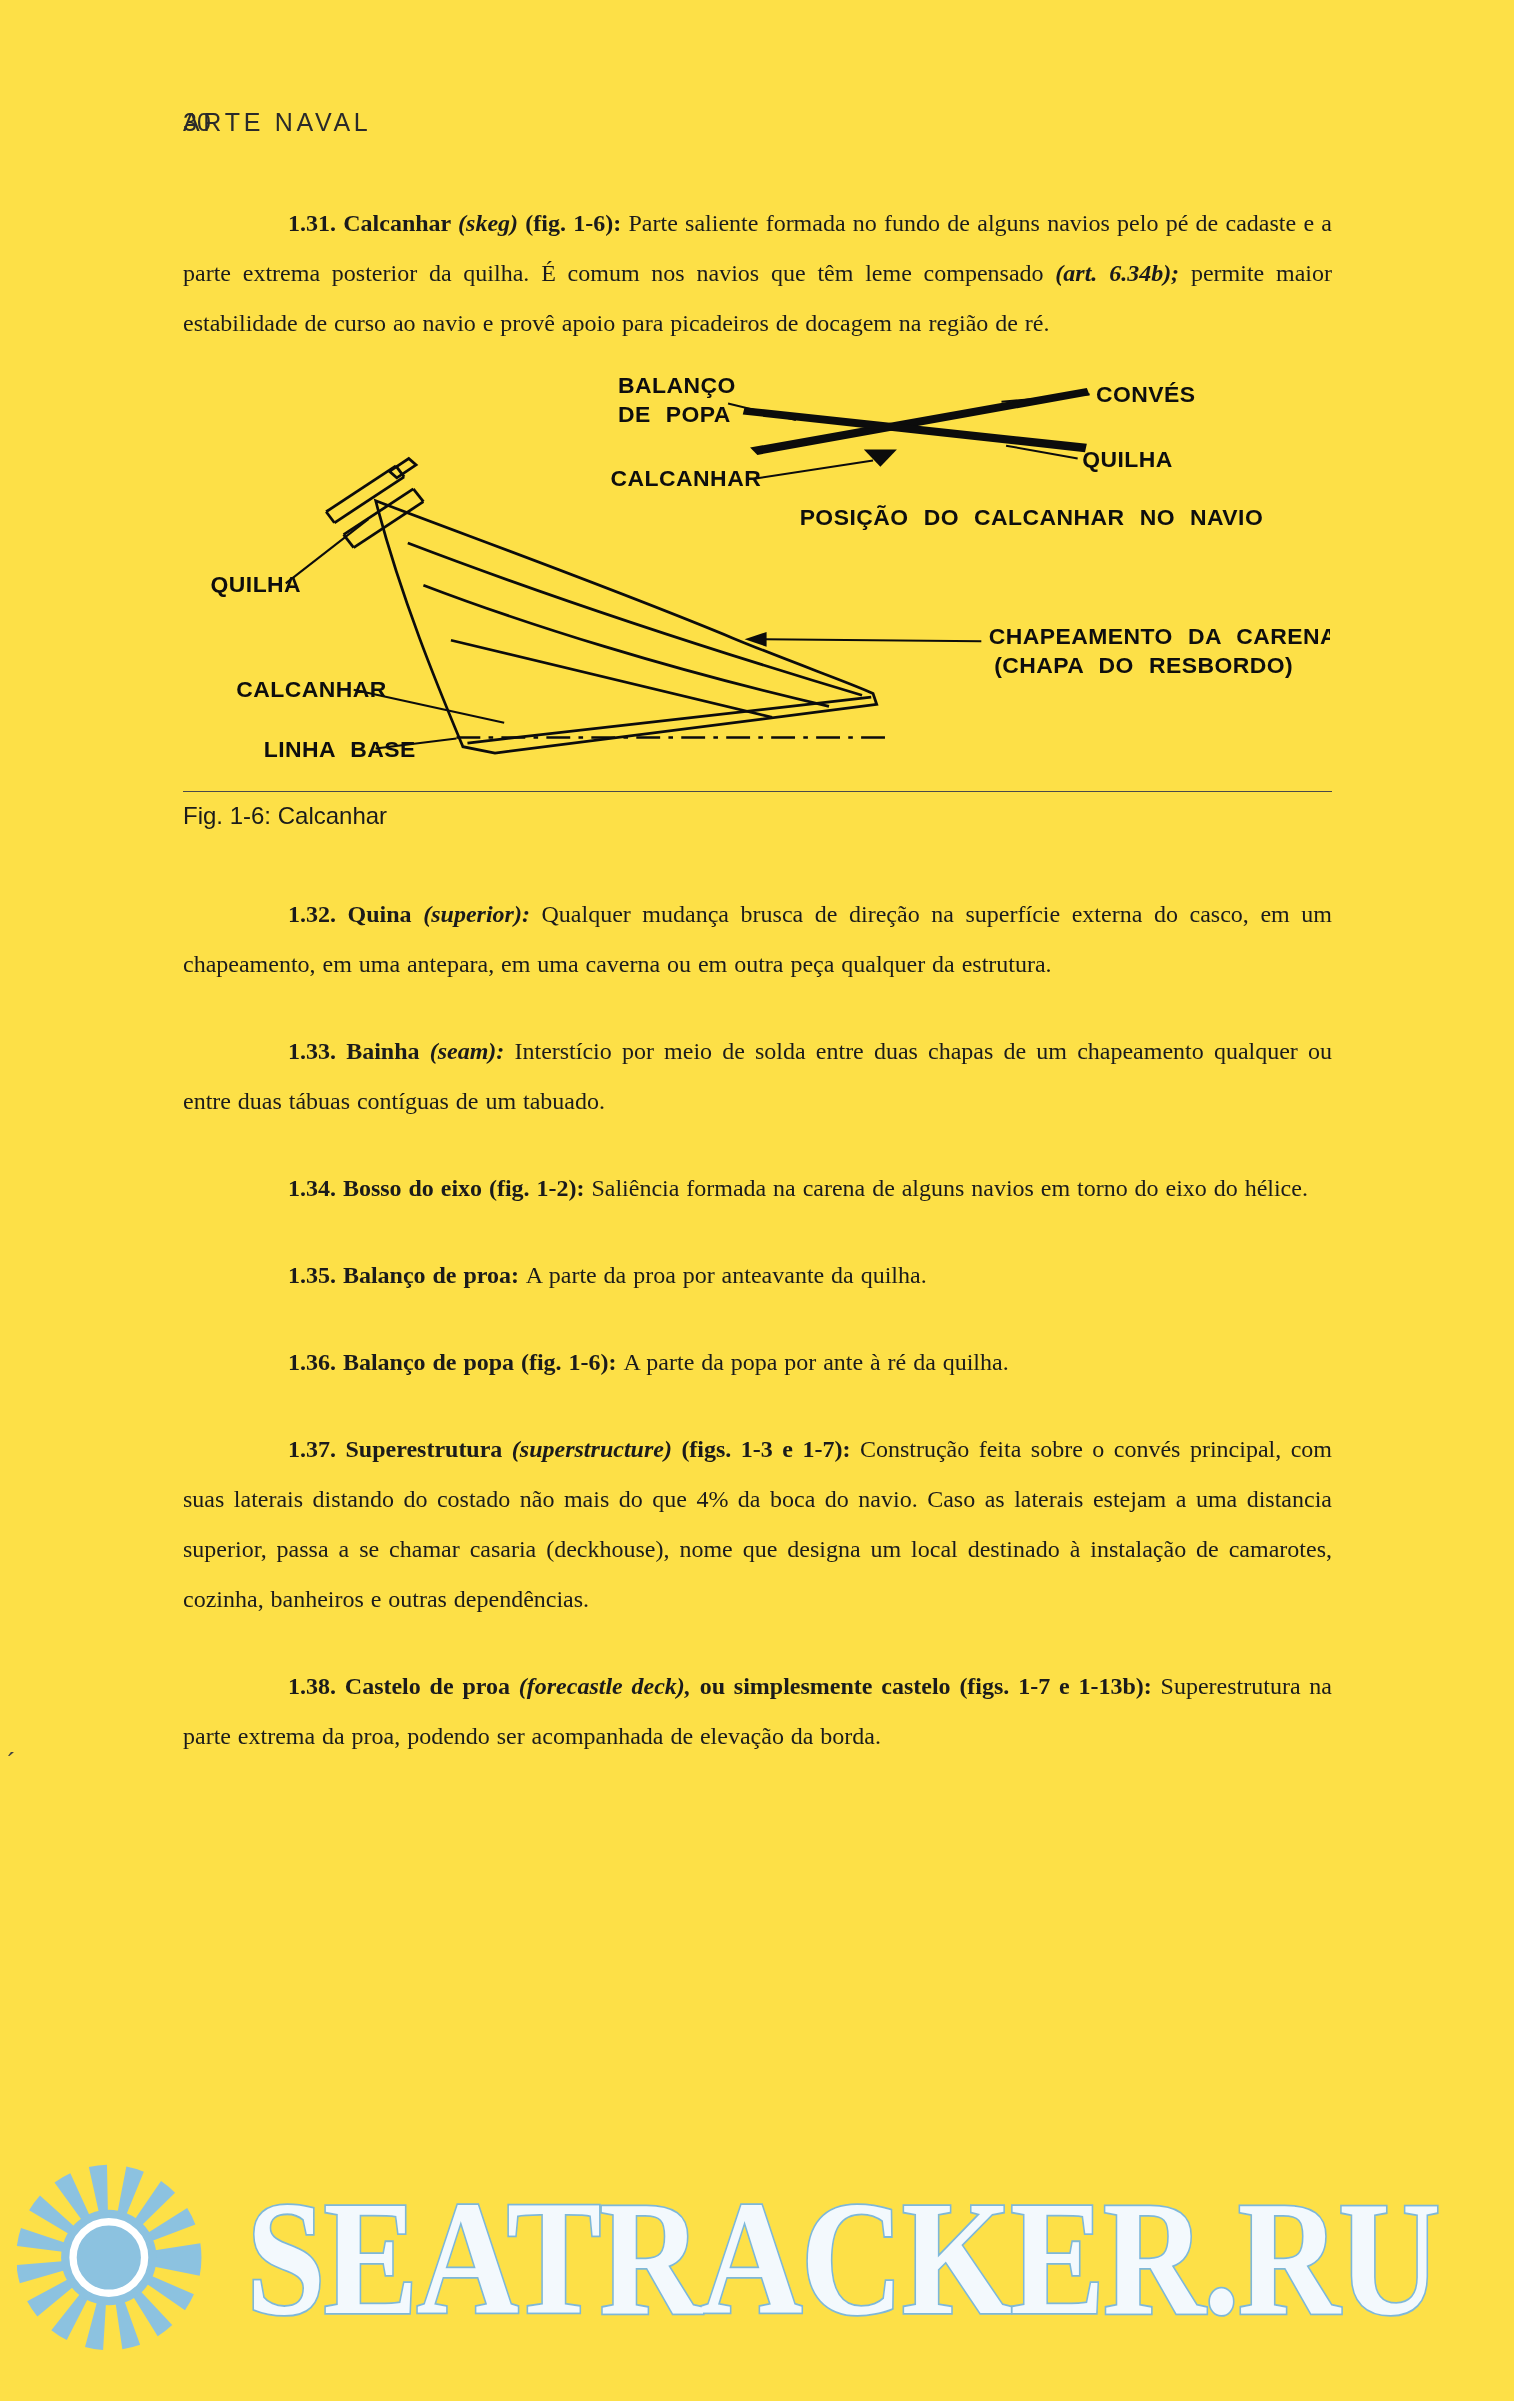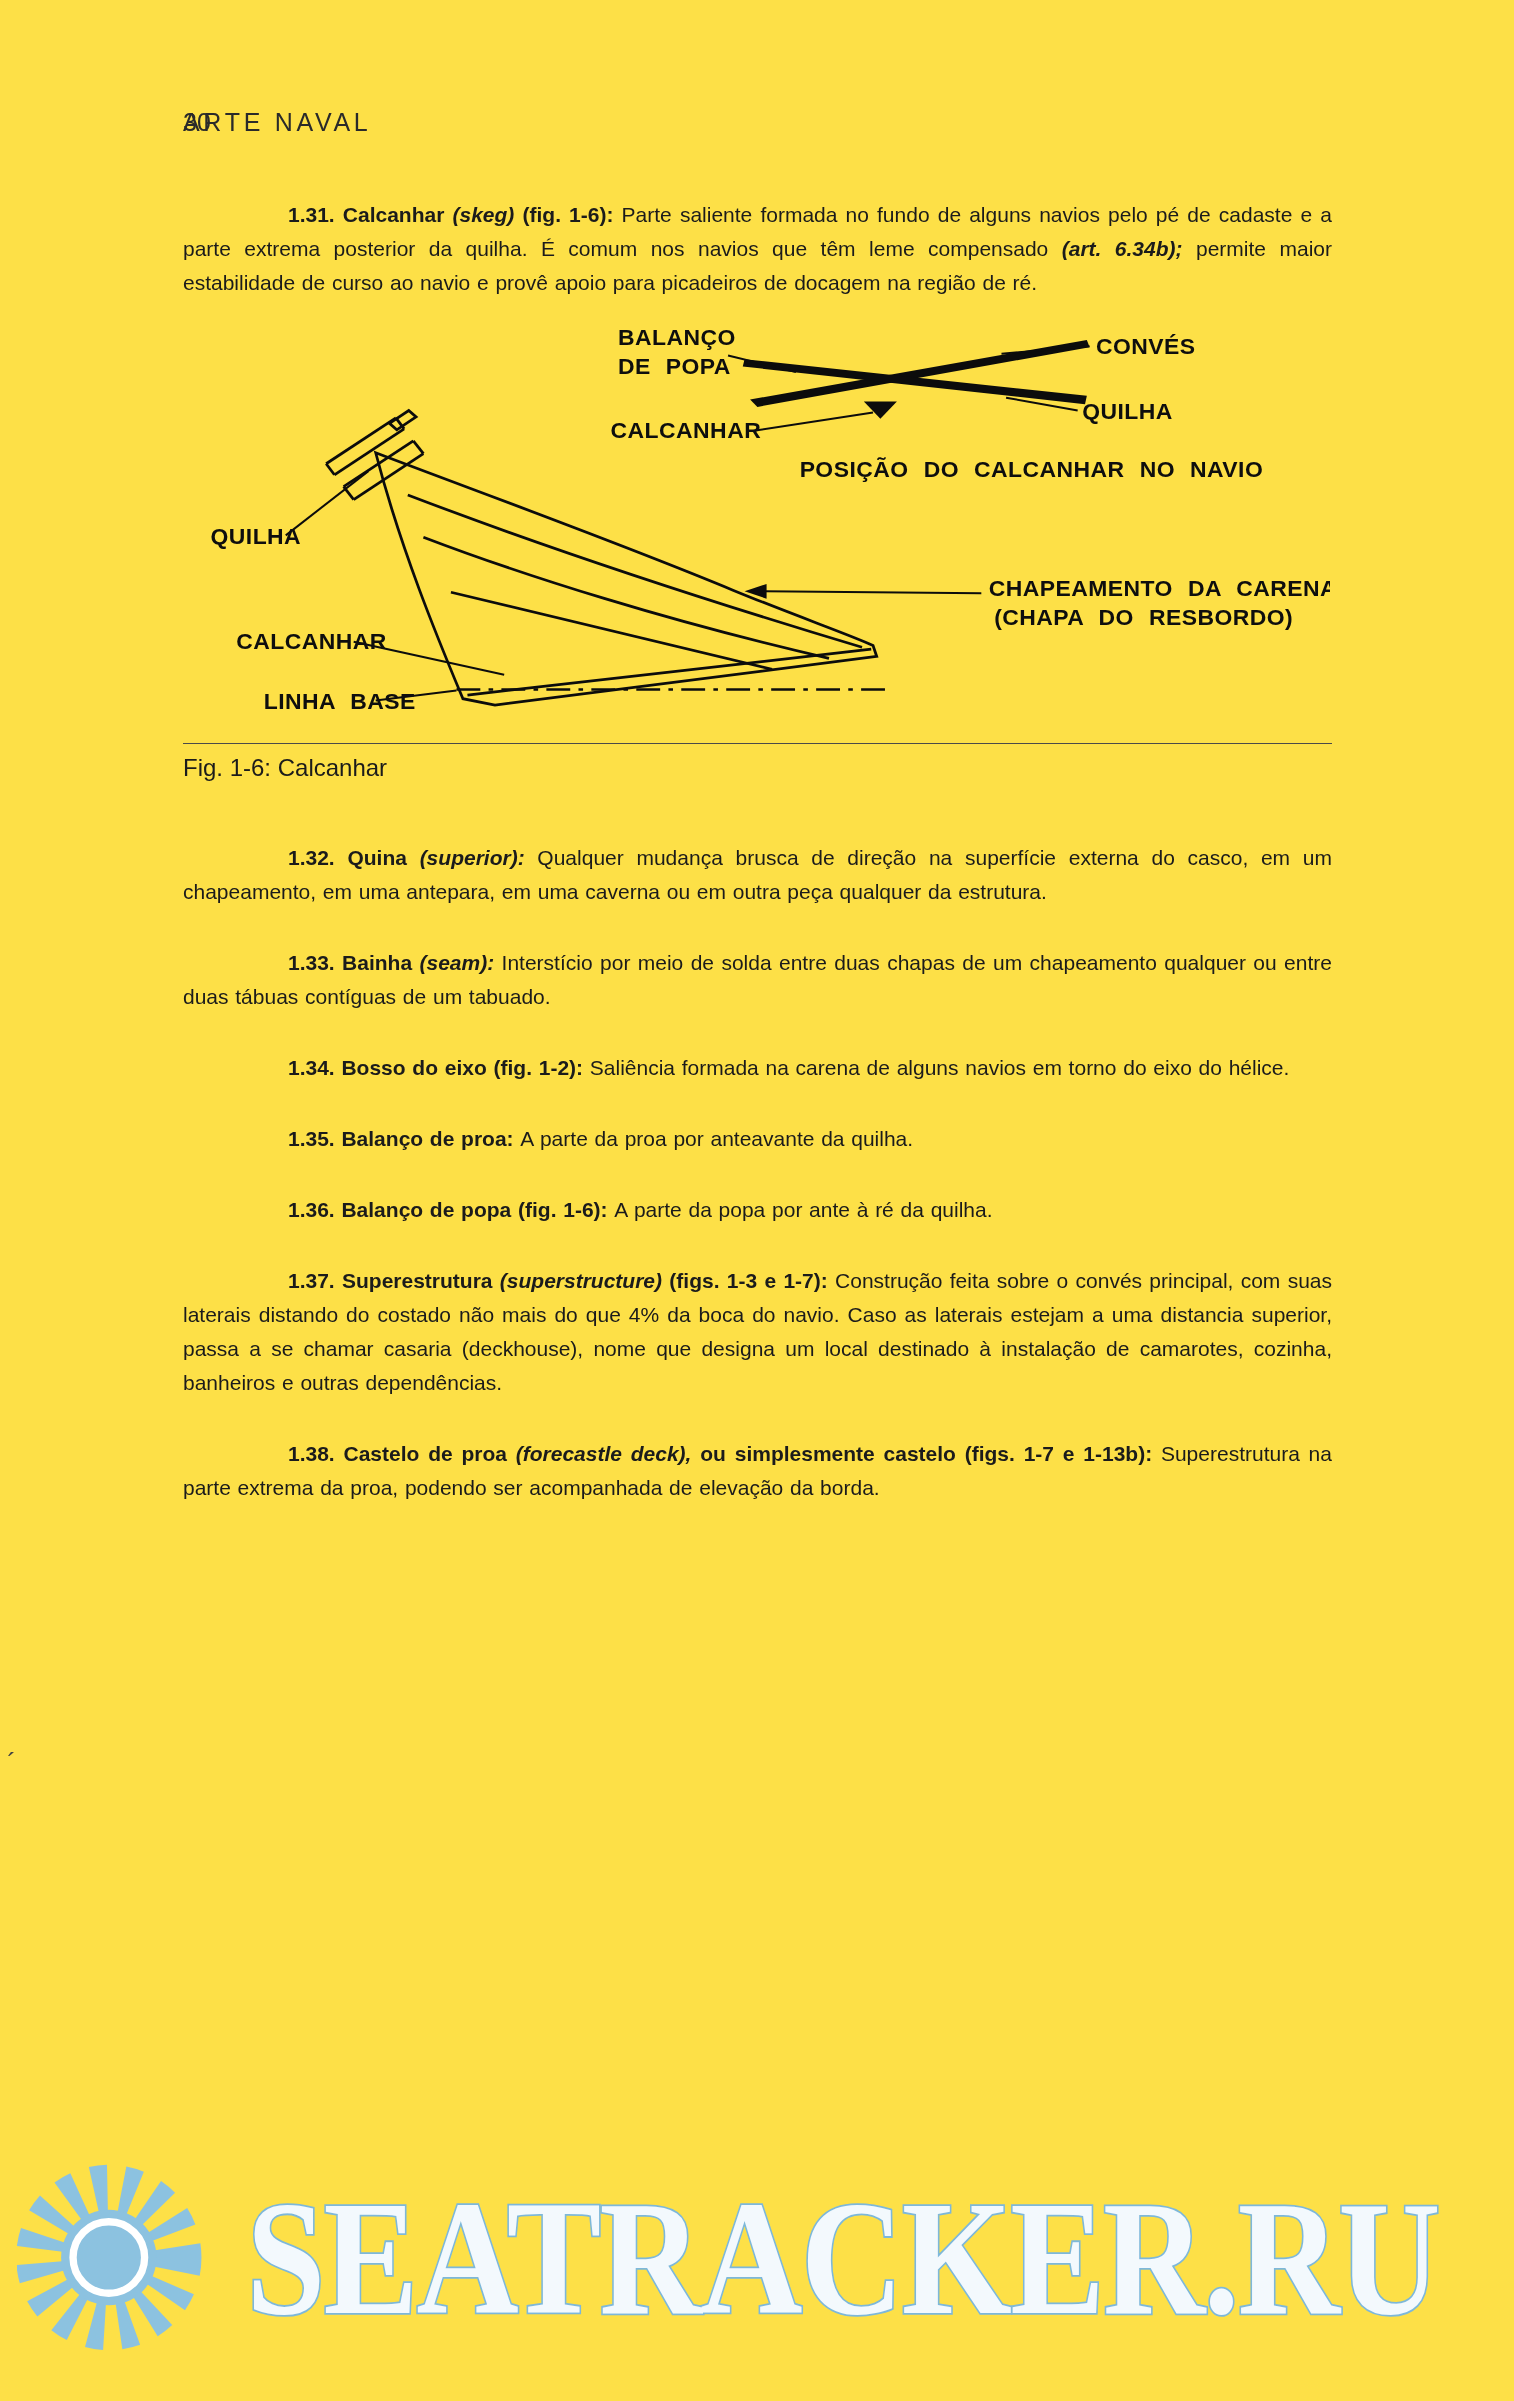--- a/index.html
+++ b/index.html
@@ -12,26 +12,27 @@
     color:#1b1b1b;
     overflow:hidden;
   }
   .content { padding:108px 182px 0 183px; }
 
   .pagehead { position:relative; height:39px; font-size:25px; color:#2a2a2a; }
   .pagehead .num { position:absolute; left:0; top:0; }
   .pagehead .title { display:block; letter-spacing:3.7px; }
 
   .para {
-    font-size:21px;
-    line-height:34px;
+    font-size:24px;
+    line-height:50px;
     text-align:justify;
     text-indent:105px;
     margin-top:37px;
     word-spacing:0.9px;
+    font-family:Liberation Serif, serif;
   }
   .para .b  { font-weight:bold; }
   .para .bi { font-weight:bold; font-style:italic; }
   .p131 { margin-top:51px; }
   .p132 { margin-top:57px; }
 
   figure.fig { margin:14.7px 0 0 0; }
   .figsvg { display:block; }
   .figline { stroke:#0c0c0c; stroke-width:3; fill:none; }
   .leader  { stroke:#0c0c0c; stroke-width:2.2; fill:none; }

